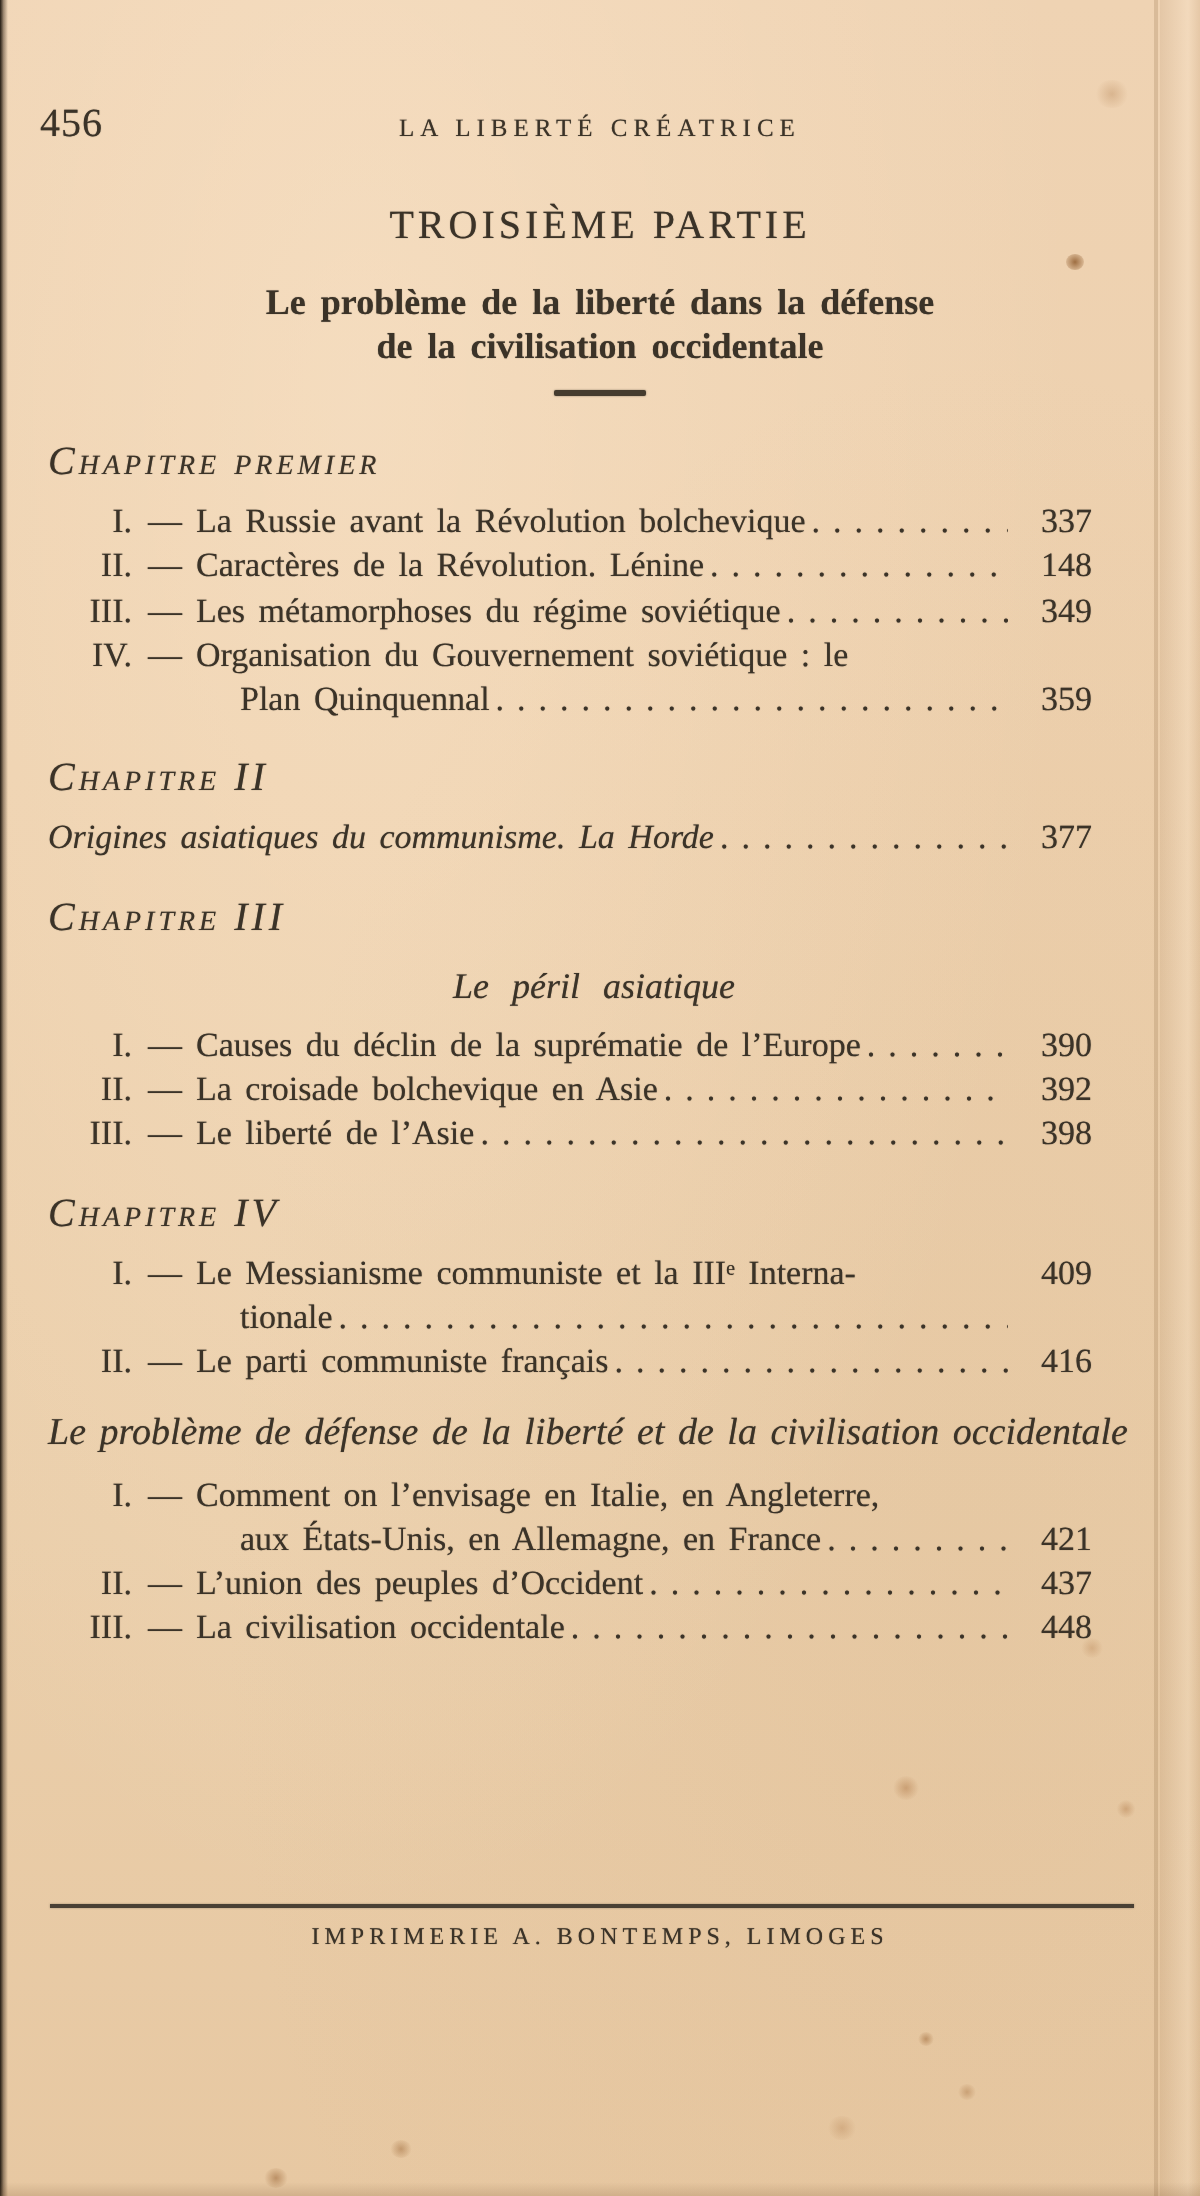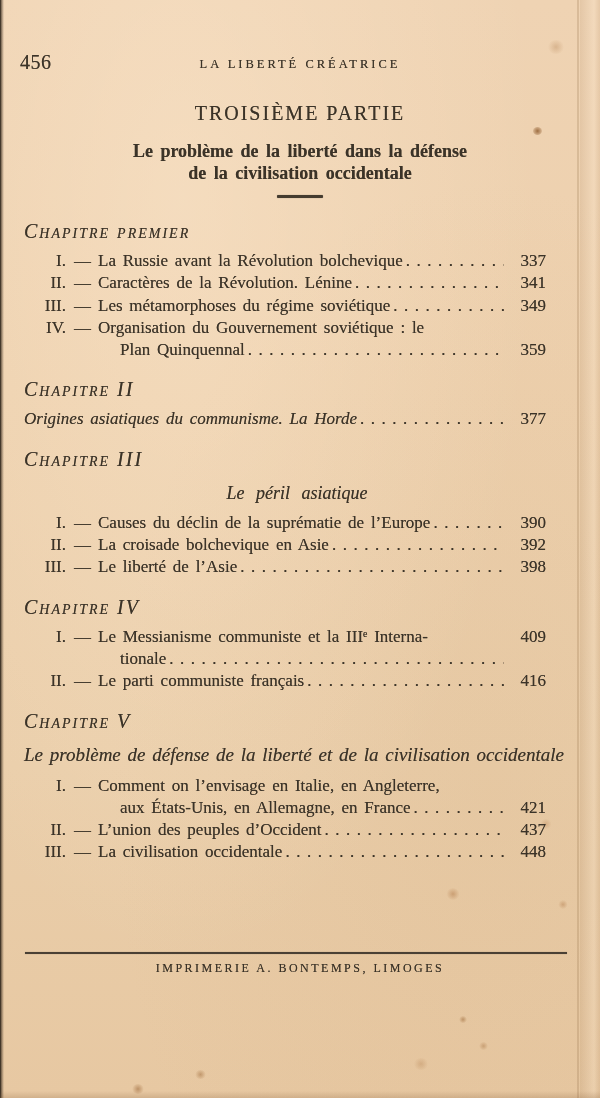--- a/index.html
+++ b/index.html
@@ -102,21 +102,21 @@
         <span class="dash">—</span>
         <span class="txt">La Russie avant la Révolution bolchevique</span>
         <span class="leader">..........................................................................................</span>
         <span class="pg">337</span>
       </div>
       <div class="toc-line">
         <span class="num">II.</span>
         <span class="dash">—</span>
         <span class="txt">Caractères de la Révolution. Lénine</span>
         <span class="leader">..........................................................................................</span>
-        <span class="pg">341</span>
+        <span class="pg">148</span>
       </div>
       <div class="toc-line">
         <span class="num">III.</span>
         <span class="dash">—</span>
         <span class="txt">Les métamorphoses du régime soviétique</span>
         <span class="leader">..........................................................................................</span>
         <span class="pg">349</span>
       </div>
       <div class="toc-line">
         <span class="num">IV.</span>
@@ -179,21 +179,20 @@
         <span class="pg"></span>
       </div>
       <div class="toc-line">
         <span class="num">II.</span>
         <span class="dash">—</span>
         <span class="txt">Le parti communiste français</span>
         <span class="leader">..........................................................................................</span>
         <span class="pg">416</span>
       </div>
     </div>
-    <div class="chapter-heading">Chapitre V</div>
     <div class="chapter-subtitle-full">Le problème de défense de la liberté et de la civilisation occidentale</div>
     <div class="chapter-entries">
       <div class="toc-line">
         <span class="num">I.</span>
         <span class="dash">—</span>
         <span class="txt">Comment on l’envisage en Italie, en Angleterre,</span>
         <span class="spacer"></span>
         <span class="pg"></span>
       </div>
       <div class="toc-line indent">

